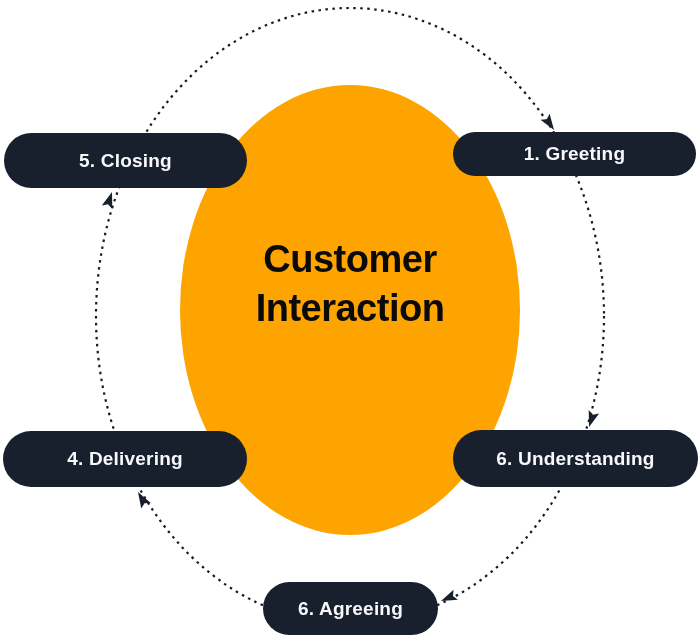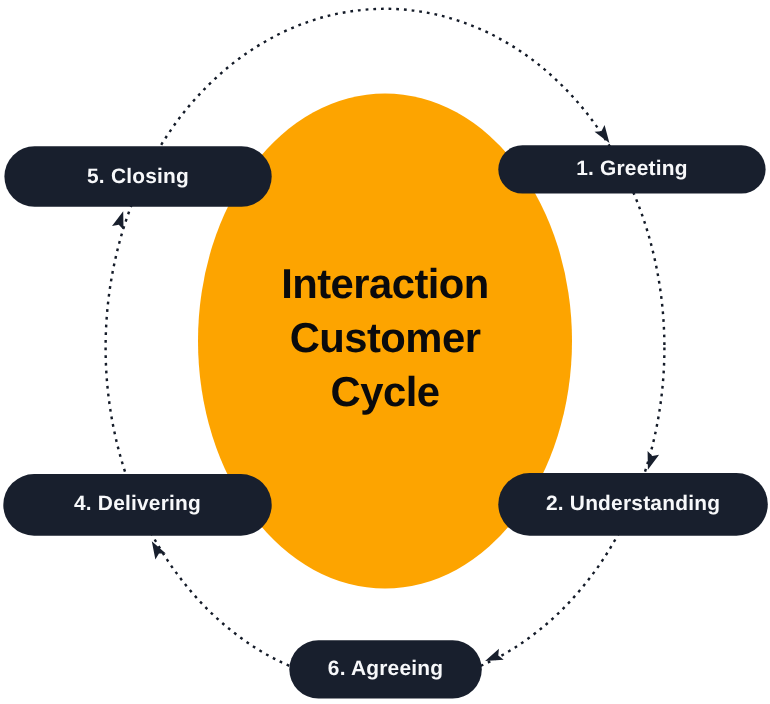--- a/index.html
+++ b/index.html
@@ -71,30 +71,29 @@
     <g fill="var(--navy, #181f2d)">
       <polygon points="0,0 -16,-5.5 -13,0 -16,5.5" transform="translate(554,130) rotate(56)"></polygon>
       <polygon points="0,0 -16,-5.5 -13,0 -16,5.5" transform="translate(589,427) rotate(108)"></polygon>
       <polygon points="0,0 -16,-5.5 -13,0 -16,5.5" transform="translate(441,601) rotate(157)"></polygon>
       <polygon points="0,0 -16,-5.5 -13,0 -16,5.5" transform="translate(138,492) rotate(240)"></polygon>
       <polygon points="0,0 -16,-5.5 -13,0 -16,5.5" transform="translate(112,192) rotate(-72)"></polygon>
     </g>
   </svg>
 
   <div class="center-title">
+    <div>Customer</div>
     <div>Interaction</div>
-    <div>Customer</div>
-    <div>Cycle</div>
   </div>
 
   <div class="pill pill-greeting">
     <span>1. Greeting</span>
   </div>
   <div class="pill pill-understanding">
-    <span>2. Understanding</span>
+    <span>6. Understanding</span>
   </div>
   <div class="pill pill-agreeing">
     <span>6. Agreeing</span>
   </div>
   <div class="pill pill-delivering">
     <span>4. Delivering</span>
   </div>
   <div class="pill pill-closing">
     <span>5. Closing</span>
   </div>

